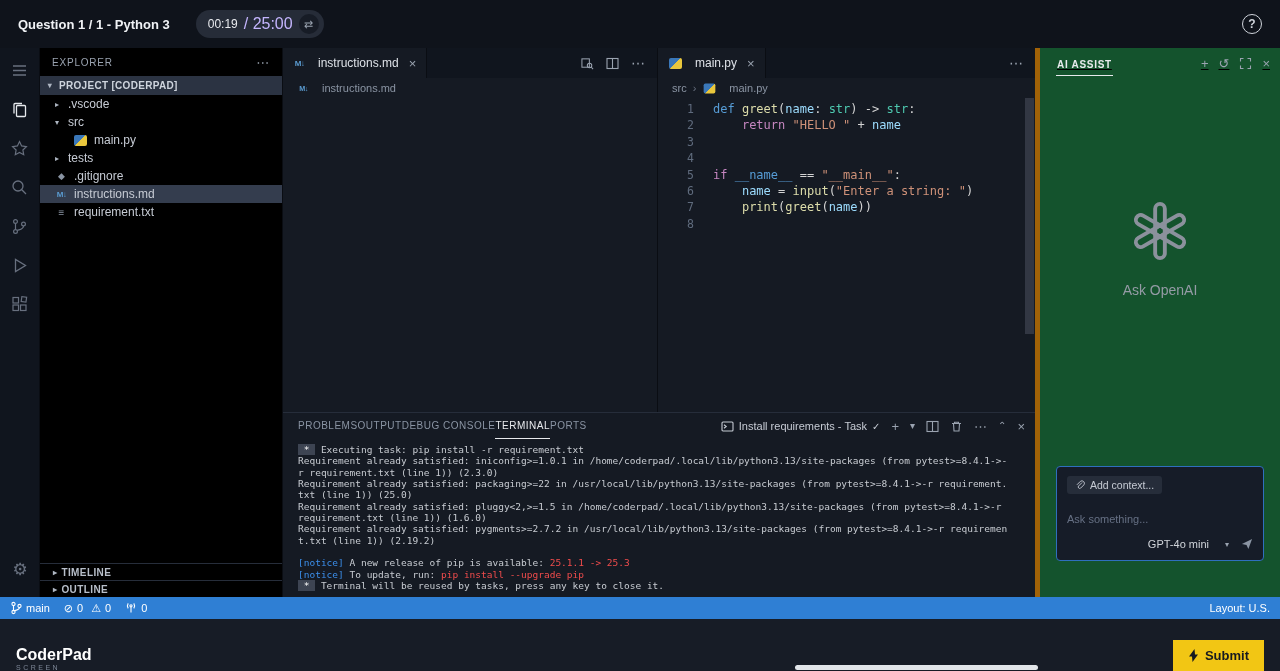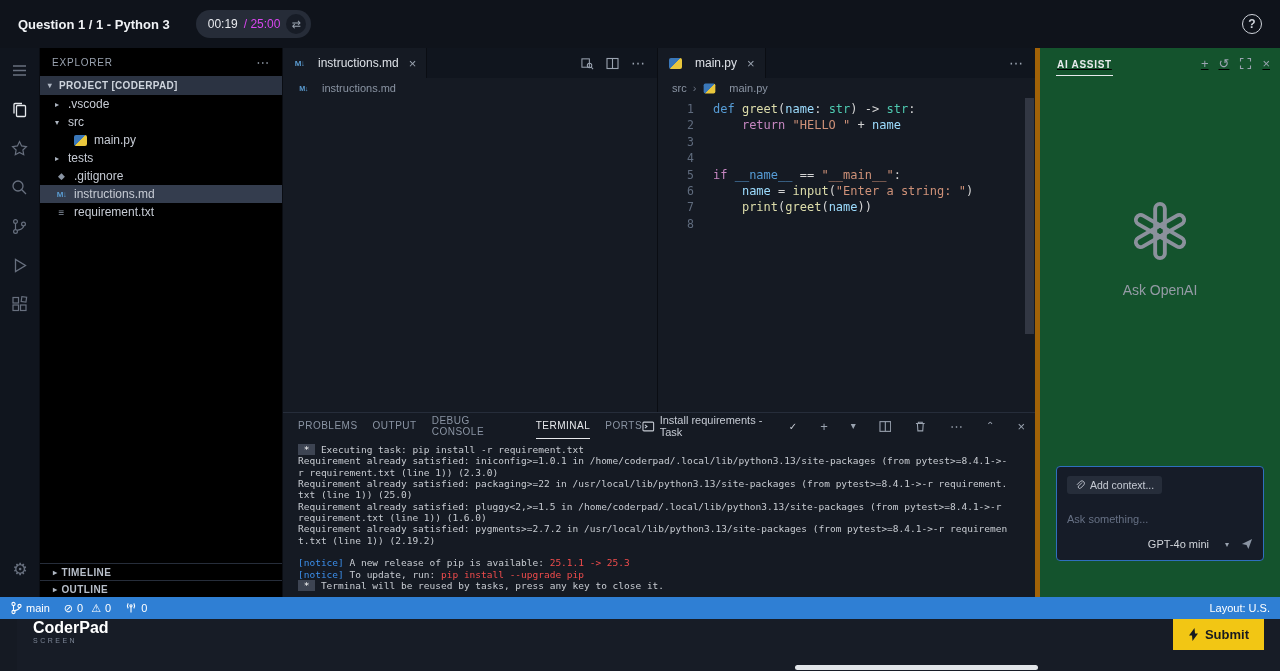--- a/index.html
+++ b/index.html
@@ -6,21 +6,21 @@
   html,body { width:1280px; height:671px; overflow:hidden; background:#151a23;
               font-family:"Liberation Sans", sans-serif; }
   .app { position:relative; width:1280px; height:671px; display:flex; flex-direction:column; background:#151a23; }
 
   
   .topbar { flex:0 0 48px; background:#0f131b; display:flex; align-items:center; padding:0 18px; }
   .q-title { color:#f0f2f5; font-size:13px; font-weight:bold; }
   .timer-pill { margin-left:26px; background:#262c38; border-radius:16px; height:28px;
                 display:flex; align-items:center; gap:6px; padding:0 5px 0 12px; cursor:pointer; }
   .timer-el { color:#e8eaee; font-size:12px; }
-  .timer-tot { color:#d946ef; font-size:12px; }
+  .timer-tot { color:#c4b5fd; font-size:16px; }
   .timer-circ { width:20px; height:20px; border-radius:50%; background:#171c26; color:#9aa3b0;
                 display:flex; align-items:center; justify-content:center; font-size:11px; }
   .help-circ { margin-left:auto; width:20px; height:20px; border-radius:50%; border:1.5px solid #cfd4db;
                color:#cfd4db; font-size:12px; font-weight:bold; display:flex; align-items:center; justify-content:center; }
 
   
   .workspace { flex:1; display:flex; min-height:0; }
 
   .activitybar { width:40px; background:#10151e; border-right:1px solid #0a0d13; position:relative;
                  display:flex; flex-direction:column; align-items:center; padding-top:3px; }
@@ -73,25 +73,25 @@
   .code-line { display:flex; height:16.4px; line-height:16.4px; font-size:12px; white-space:pre; }
   .gutter { flex:0 0 36px; text-align:right; color:#5f6b7d; font-size:11.5px; }
   .lcontent { padding-left:19px; }
   .c-k{color:#569CD6} .c-kc{color:#C586C0} .c-f{color:#DCDCAA} .c-v{color:#9CDCFE}
   .c-t{color:#4EC9B0} .c-s{color:#CE9178} .c-p{color:#d4d4d4}
   .vthumb { position:absolute; top:0; right:1px; width:9px; height:236px; background:rgba(125,134,150,.28); }
 
   
   .panel { flex:1; background:#151a23; border-top:1px solid #262d3a; display:flex; flex-direction:column; min-height:0; }
   .panel-header { flex:0 0 26px; display:flex; align-items:center; padding:0 10px 0 15px; }
-  .panel-tabs { display:flex; gap:15px; height:100%; align-items:stretch; }
+  .panel-tabs { display:flex; gap:0; height:100%; align-items:stretch; }
   .ptab { font-size:10px; letter-spacing:.5px; color:#8a94a3; display:flex; align-items:center;
           border-bottom:1px solid transparent; cursor:pointer; }
   .ptab.active { color:#e8eaed; border-bottom-color:#e8eaed; }
-  .panel-actions { margin-left:auto; display:flex; align-items:center; gap:23px; color:#9aa3b0; }
+  .panel-actions { margin-left:auto; display:flex; align-items:center; gap:11px; color:#9aa3b0; }
   .task-item { display:flex; align-items:center; gap:5px; color:#c6cbd4; font-size:11px; cursor:pointer; }
   .check { font-size:10px; }
   .pa-ic { font-size:13px; line-height:1; cursor:pointer; }
   .pa-ic.sm { font-size:10px; }
   .terminal { flex:1; overflow:hidden; padding:5px 0 0 15px; font-family:"DejaVu Sans Mono", monospace;
               font-size:9.5px; line-height:11.35px; color:#c8ccd2; white-space:pre; }
   .t-line { min-height:11.35px; }
   .t-inv { background:#3d4452; color:#ffffff; }
   .t-n { color:#3b8eea; }
   .t-r { color:#f14c4c; }
@@ -120,21 +120,21 @@
   
   .statusbar { flex:0 0 22px; background:#2f7fd4; display:flex; align-items:center; gap:14px;
                padding:0 10px; color:#ffffff; font-size:11px; }
   .sb-item { display:flex; align-items:center; gap:4px; cursor:pointer; }
   .sb-item svg { stroke:#fff; fill:none; stroke-width:1.1; }
   .sb-pair { display:flex; align-items:center; gap:8px; }
   .sb-glyph { font-size:11px; }
   .sb-right { margin-left:auto; }
 
   
-  .footer { flex:0 0 52px; background:#171c26; display:flex; align-items:flex-start; padding:0 16px;margin-left:17px; }
+  .footer { flex:0 0 52px; background:#171c26; display:flex; align-items:flex-end; padding:0 16px; }
   .logo-name { font-size:16px; font-weight:bold; color:#ffffff; line-height:1.1; }
   .logo-sub { font-size:7px; letter-spacing:2.5px; color:#7d8696; }
   .submit-btn { margin-left:auto; background:#f2c614; color:#171a20; font-weight:bold; font-size:13px;
                 border:none; border-radius:0; padding:8px 15px; display:flex; align-items:center; gap:6px; cursor:pointer;
                 font-family:"Liberation Sans", sans-serif; }
   .bolt { width:11px; height:13px; fill:#171a20; }
 
   .hthumb { position:absolute; left:795px; bottom:1px; width:243px; height:5px; background:#e2e5e9; border-radius:3px; z-index:20; }
 </style>
 </head>

